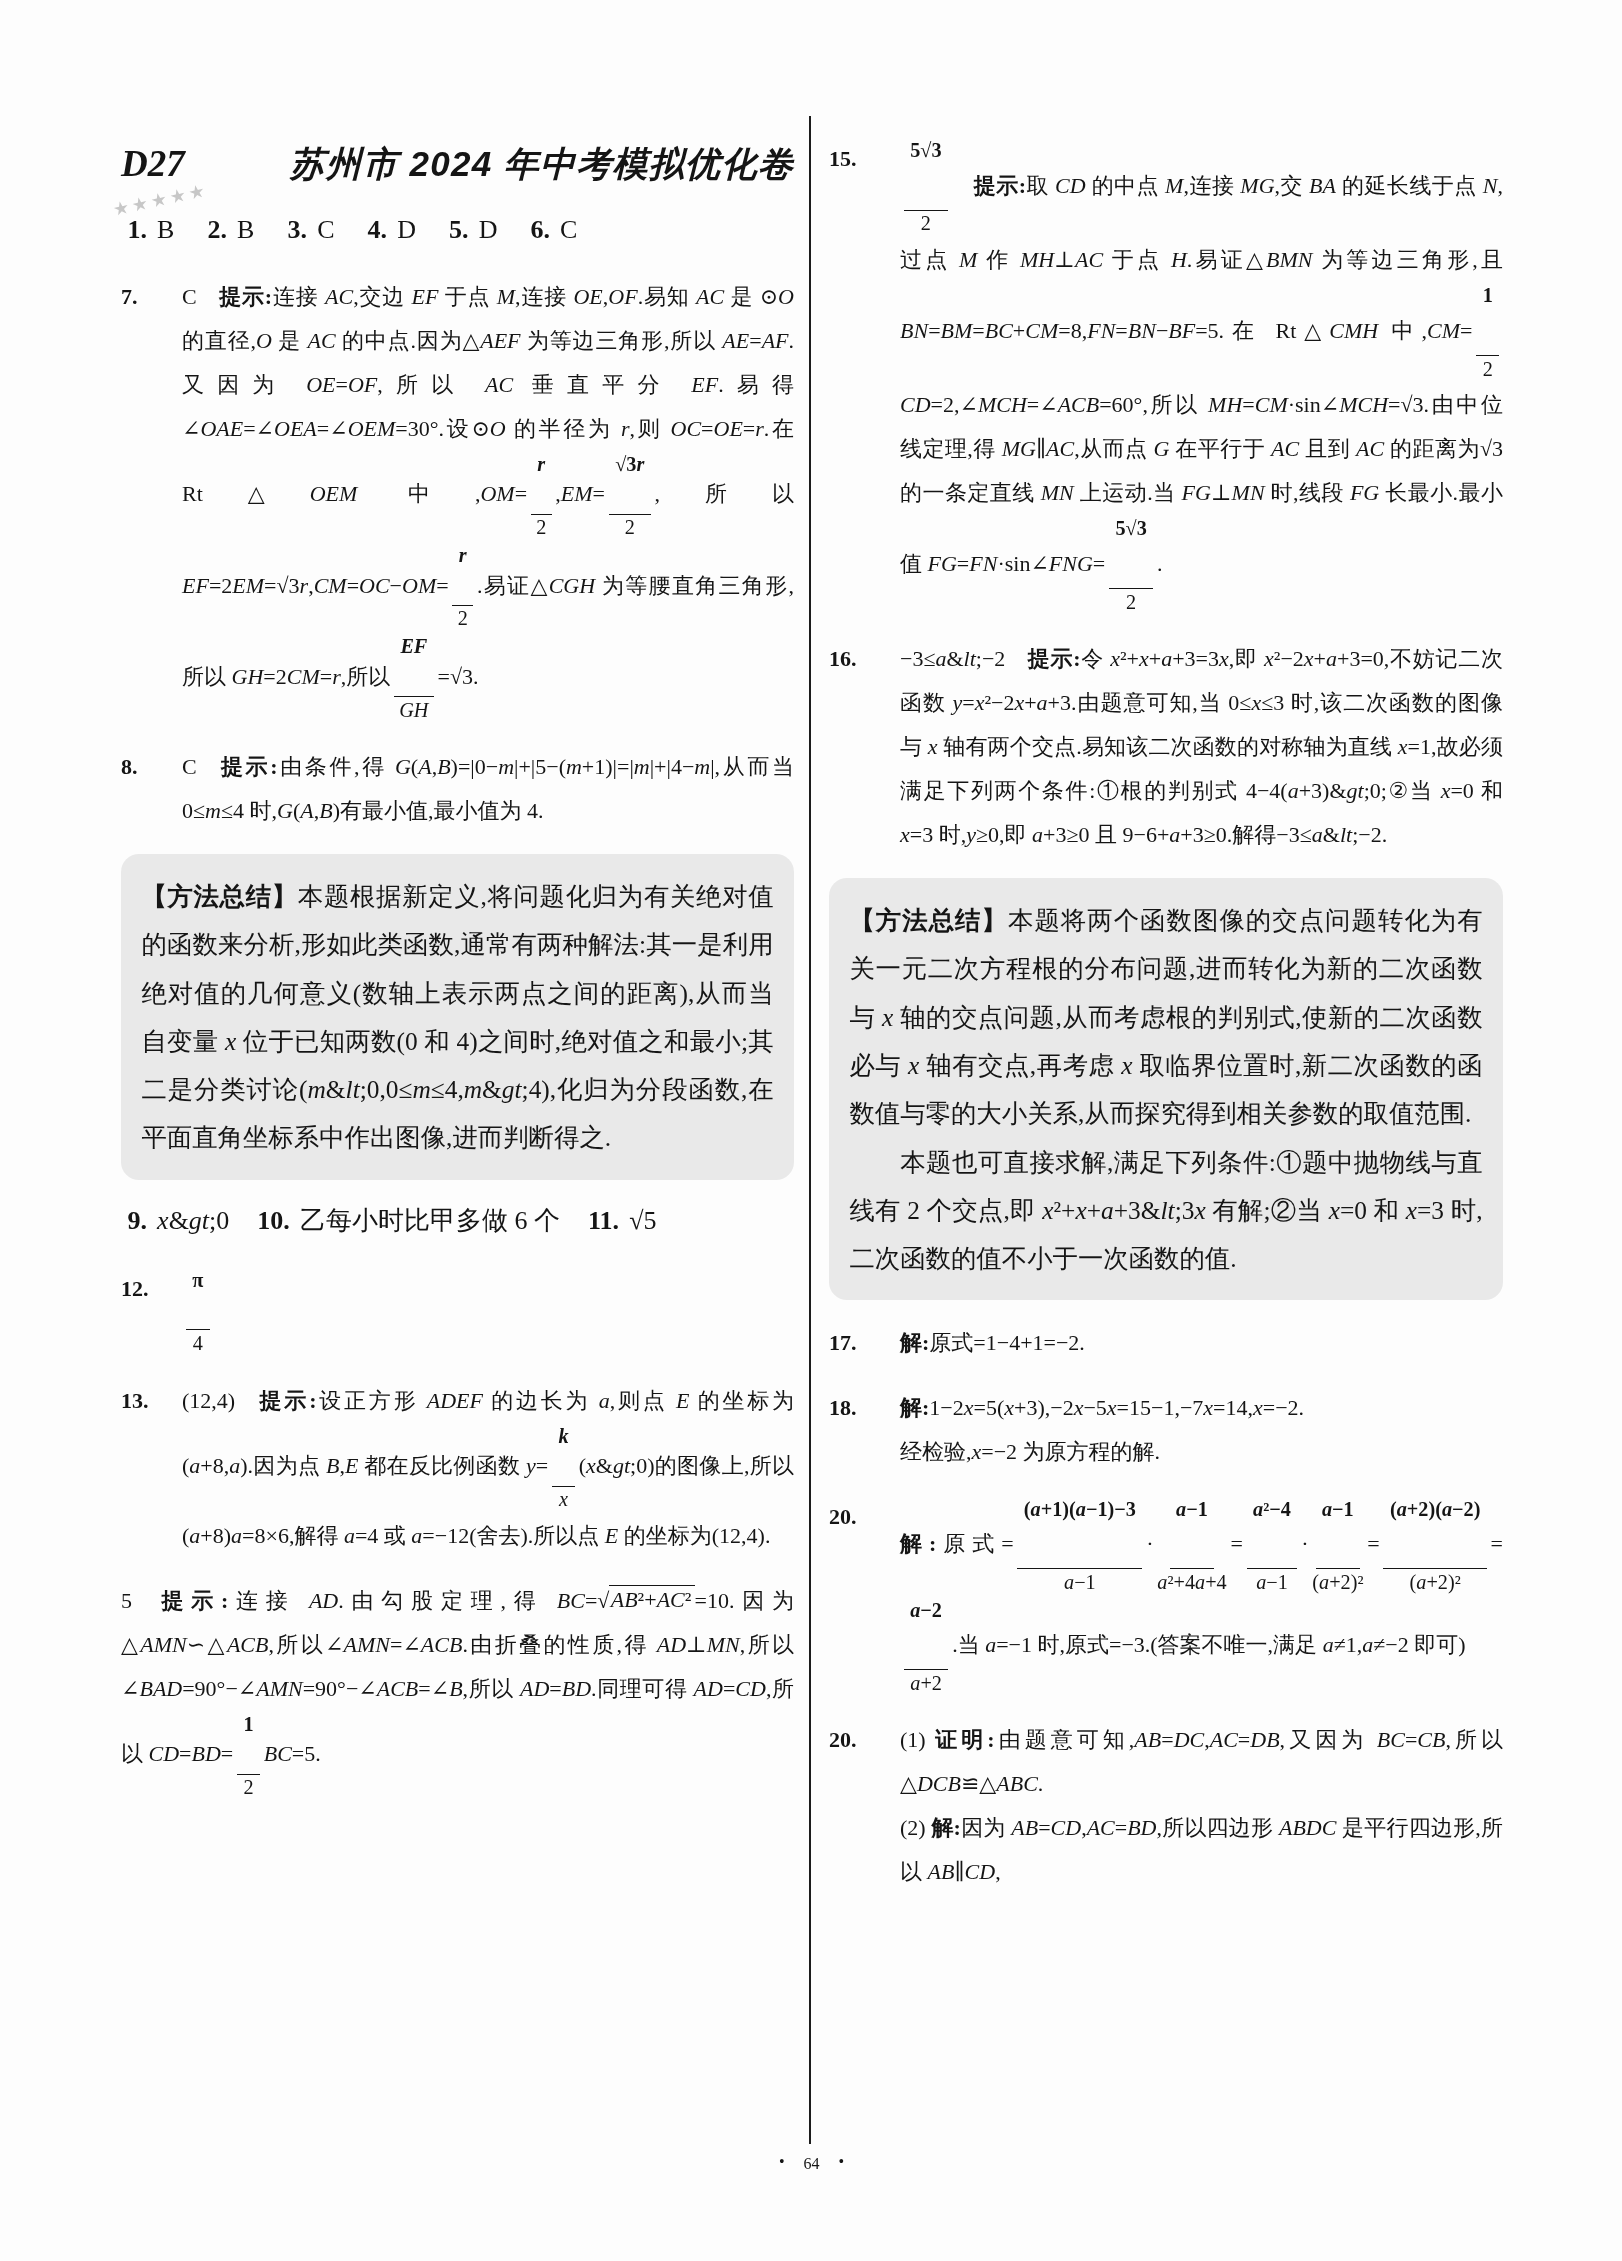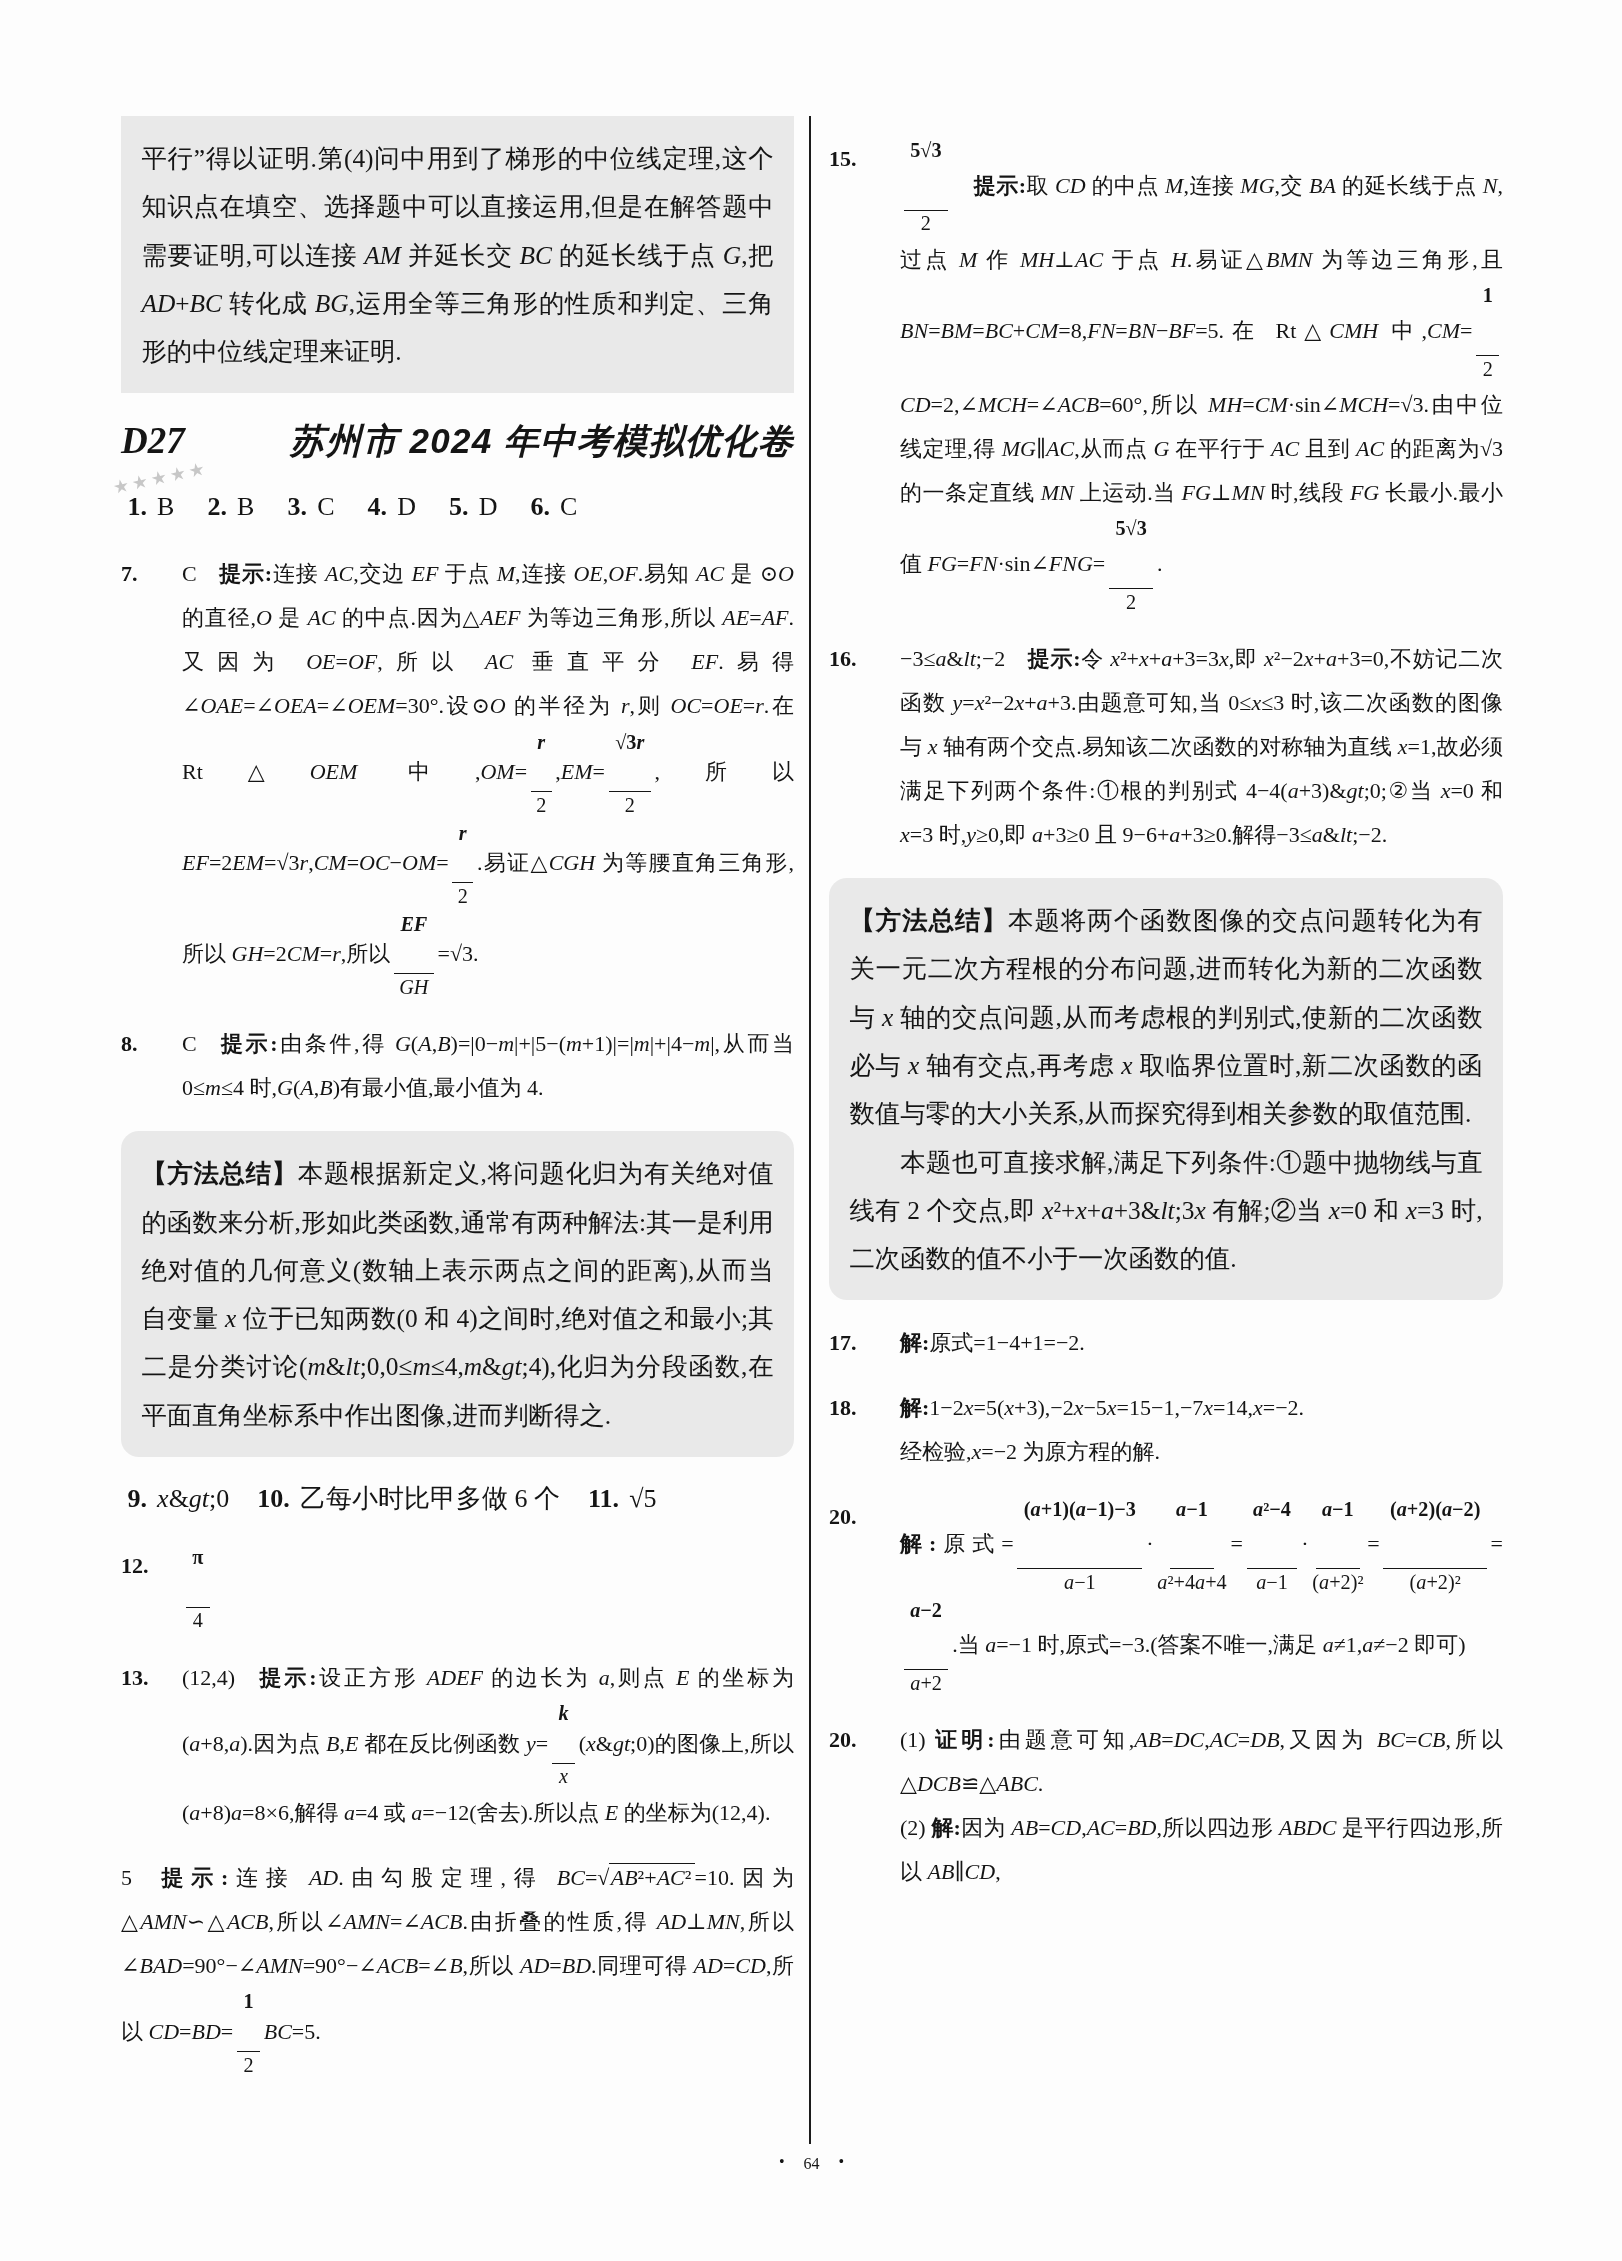--- a/index.html
+++ b/index.html
@@ -53,23 +53,20 @@
   .footer .dot{display:inline-block;margin:0 19px;transform:translateY(-2.5px);}
 </style>
 </head>
 <body>
 
 <div class="page">
   <div class="divider"></div>
 
   <div class="col col-left">
 
-    <div class="gray-box">
-      <span>平行”得以证明.第(4)问中用到了梯形的中位线定理,这个知识点在填空、选择题中可以直接运用,但是在解答题中需要证明,可以连接 <i>AM</i> 并延长交 <i>BC</i> 的延长线于点 <i>G</i>,把 <i>AD</i>+<i>BC</i> 转化成 <i>BG</i>,运用全等三角形的性质和判定、三角形的中位线定理来证明.</span>
-    </div>
 
     <div class="title-row">
       <span class="badge">
         <span>D27</span>
         <span class="stars">★★★★★</span>
       </span>
       <span class="page-title">苏州市 2024 年中考模拟优化卷</span>
     </div>
 
     <div class="answer-row">

